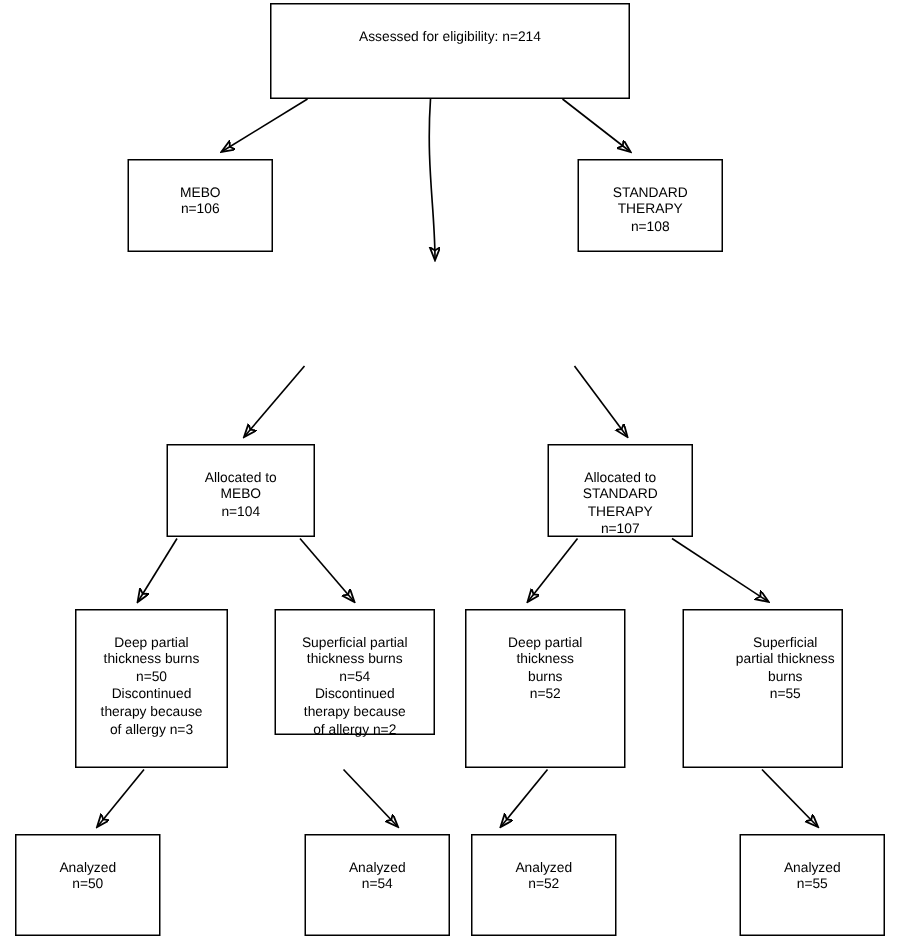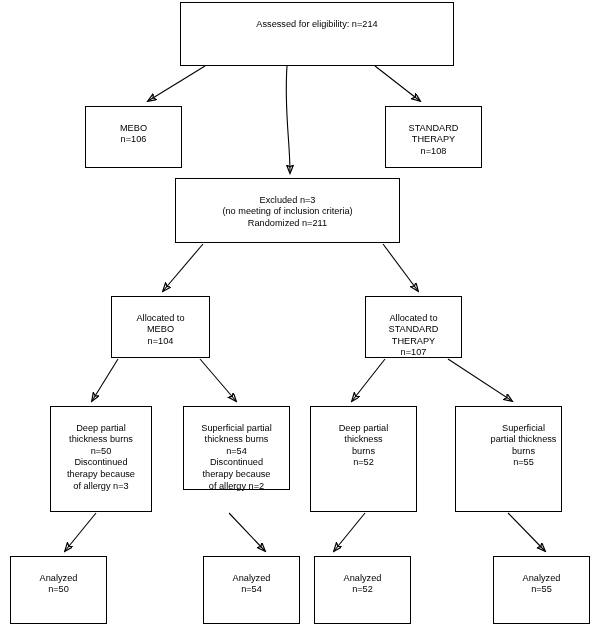--- a/index.html
+++ b/index.html
@@ -83,40 +83,35 @@
 
     <line x1="96" y1="513" x2="65" y2="551" marker-end="url(#arrow)"></line>
 
     <line x1="229" y1="513" x2="265" y2="551" marker-end="url(#arrow)"></line>
 
     <line x1="365" y1="513" x2="334" y2="551" marker-end="url(#arrow)"></line>
 
     <line x1="508" y1="513" x2="545" y2="551" marker-end="url(#arrow)"></line>
   </svg>
 
-  <div class="node" id="node-assessed" style="left: 180px; top: 2px; width: 274px; height: 64px;">
+  <div class="node" id="node-assessed" style="left: 180px; top: 2px; width: 240px; height: 64px;">
     <span class="node-text">Assessed for eligibility: n=214</span>
   </div>
 
   <div class="node" id="node-mebo_enrolled" style="left: 85px; top: 106px; width: 97px; height: 62px;">
     <span class="node-text">MEBO
 n=106</span>
   </div>
 
   <div class="node" id="node-standard_enrolled" style="left: 385px; top: 106px; width: 97px; height: 62px;">
     <span class="node-text">STANDARD
 THERAPY
 n=108</span>
   </div>
 
-  <div class="node" id="node-excluded" style="left: 175px; top: 178px; width: 225px; height: 65px;">
-    <span class="node-text">Excluded  n=3
-(no meeting of inclusion criteria)
-Randomized n=211</span>
-  </div>
 
   <div class="node" id="node-alloc_mebo" style="left: 111px; top: 296px; width: 99px; height: 62px;">
     <span class="node-text">Allocated to
 MEBO
 n=104</span>
   </div>
 
   <div class="node" id="node-alloc_standard" style="left: 365px; top: 296px; width: 97px; height: 62px;">
     <span class="node-text">Allocated to
 STANDARD

